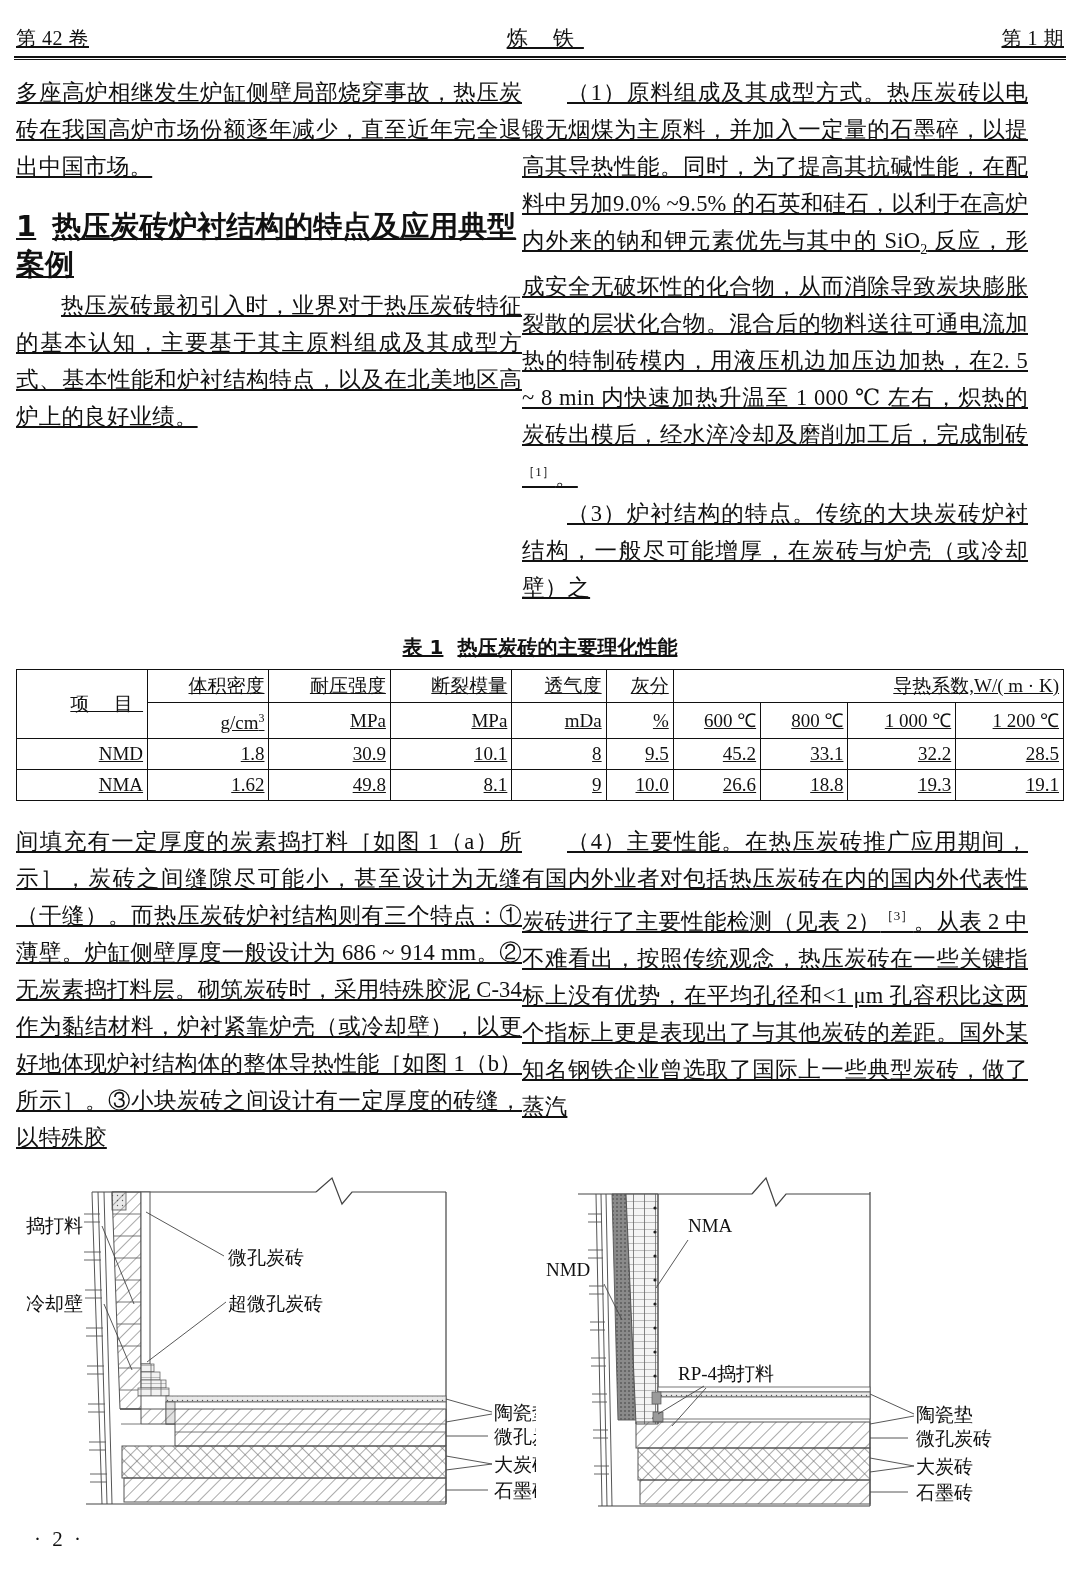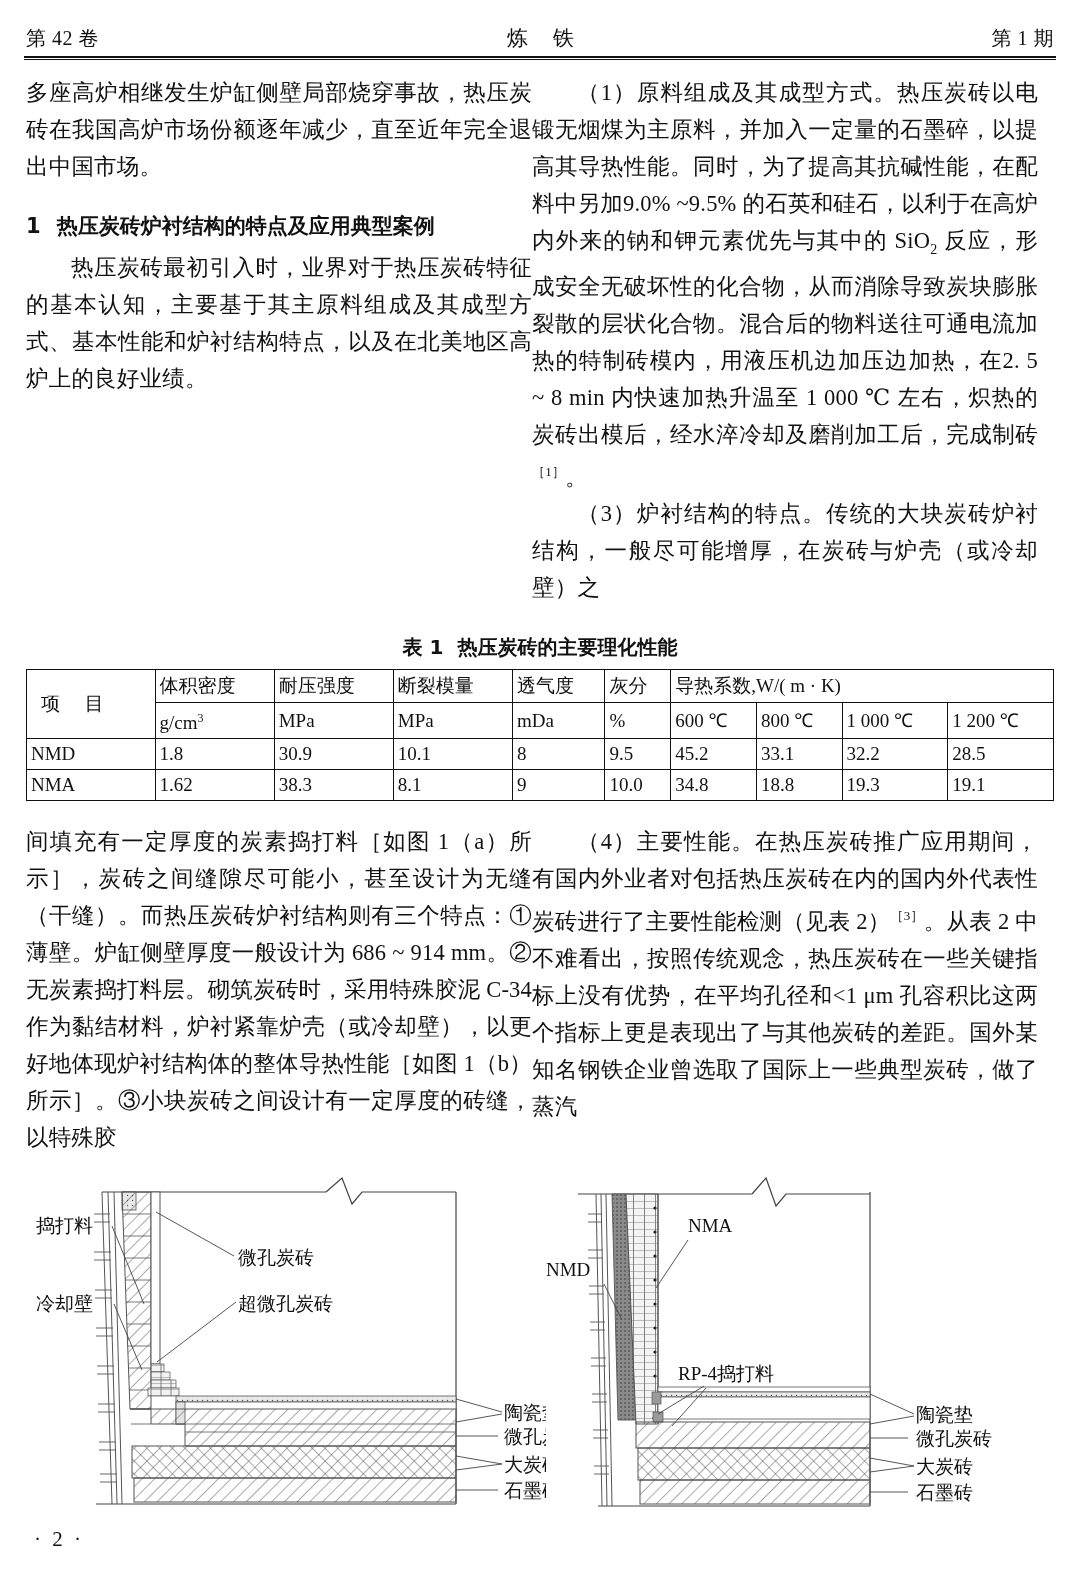--- a/index.html
+++ b/index.html
@@ -6,21 +6,21 @@
   html, body { margin: 0; padding: 0; }
   body {
     width: 1080px;
     height: 1570px;
     background: #fff;
     font-family: "Liberation Serif", "DejaVu Serif", serif;
     color: #111;
     position: relative;
     overflow: hidden;
   }
-  .page { position: relative; width: 1080px; height: 1570px; padding: 0 20px; }
+  .page { position: relative; width: 1080px; height: 1570px; padding: 0 10px; text-decoration: underline; }
 
   
   .runhead {
     display: flex; align-items: flex-end; justify-content: space-between;
     padding: 24px 6px 4px 6px;
     font-size: 20px; letter-spacing: .5px;
   }
   .runhead .center { font-size: 21px; letter-spacing: 10px; }
   .rule-double {
     border-top: 2px solid #111;
@@ -38,21 +38,21 @@
     text-align: justify;
     text-justify: inter-ideograph;
     letter-spacing: .2px;
   }
   p.indent { text-indent: 2em; }
   sup { font-size: 13px; vertical-align: super; }
   .sub { font-size: 14px; vertical-align: sub; }
 
   h2.sec {
     margin: 22px 0 4px 0;
-    font-size: 21px;
+    font-size: 29px;
     font-weight: bold;
     font-family: "DejaVu Sans", "Liberation Sans", sans-serif;
     line-height: 38px;
   }
   h2.sec .num { margin-right: 16px; }
   h3.subsec {
     margin: 14px 0 2px 0;
     font-size: 22px;
     font-weight: bold;
     font-family: "DejaVu Sans", "Liberation Sans", sans-serif;
@@ -67,21 +67,21 @@
     font-size: 20px;
     font-weight: bold;
     font-family: "DejaVu Sans", "Liberation Sans", sans-serif;
     margin-bottom: 8px;
   }
   .table-title .tnum { margin-right: 14px; }
   table.perf {
     width: 100%;
     border-collapse: collapse;
     font-size: 19px;
-    text-align: left;
+    text-align: right;
   }
   table.perf td, table.perf th {
     border: 1px solid #111;
     font-weight: normal;
     padding: 2px 4px;
     line-height: 26px;
   }
   table.perf .hrow td { height: 33px; }
   table.perf td.item { letter-spacing: 10px; padding-left: 14px; }
   .u { font-family: "Liberation Serif", serif; }
@@ -162,25 +162,25 @@
           <td class="u">8</td>
           <td class="u">9.5</td>
           <td class="u">45.2</td>
           <td class="u">33.1</td>
           <td class="u">32.2</td>
           <td class="u">28.5</td>
         </tr>
         <tr>
           <td class="u">NMA</td>
           <td class="u">1.62</td>
-          <td class="u">38.3</td>
+          <td class="u">49.8</td>
           <td class="u">8.1</td>
           <td class="u">9</td>
           <td class="u">10.0</td>
-          <td class="u">34.8</td>
+          <td class="u">26.6</td>
           <td class="u">18.8</td>
           <td class="u">19.3</td>
           <td class="u">19.1</td>
         </tr>
       </tbody>
     </table>
   </div>
 
   <div class="cols" style="margin-top:22px;">
     <div class="col">

